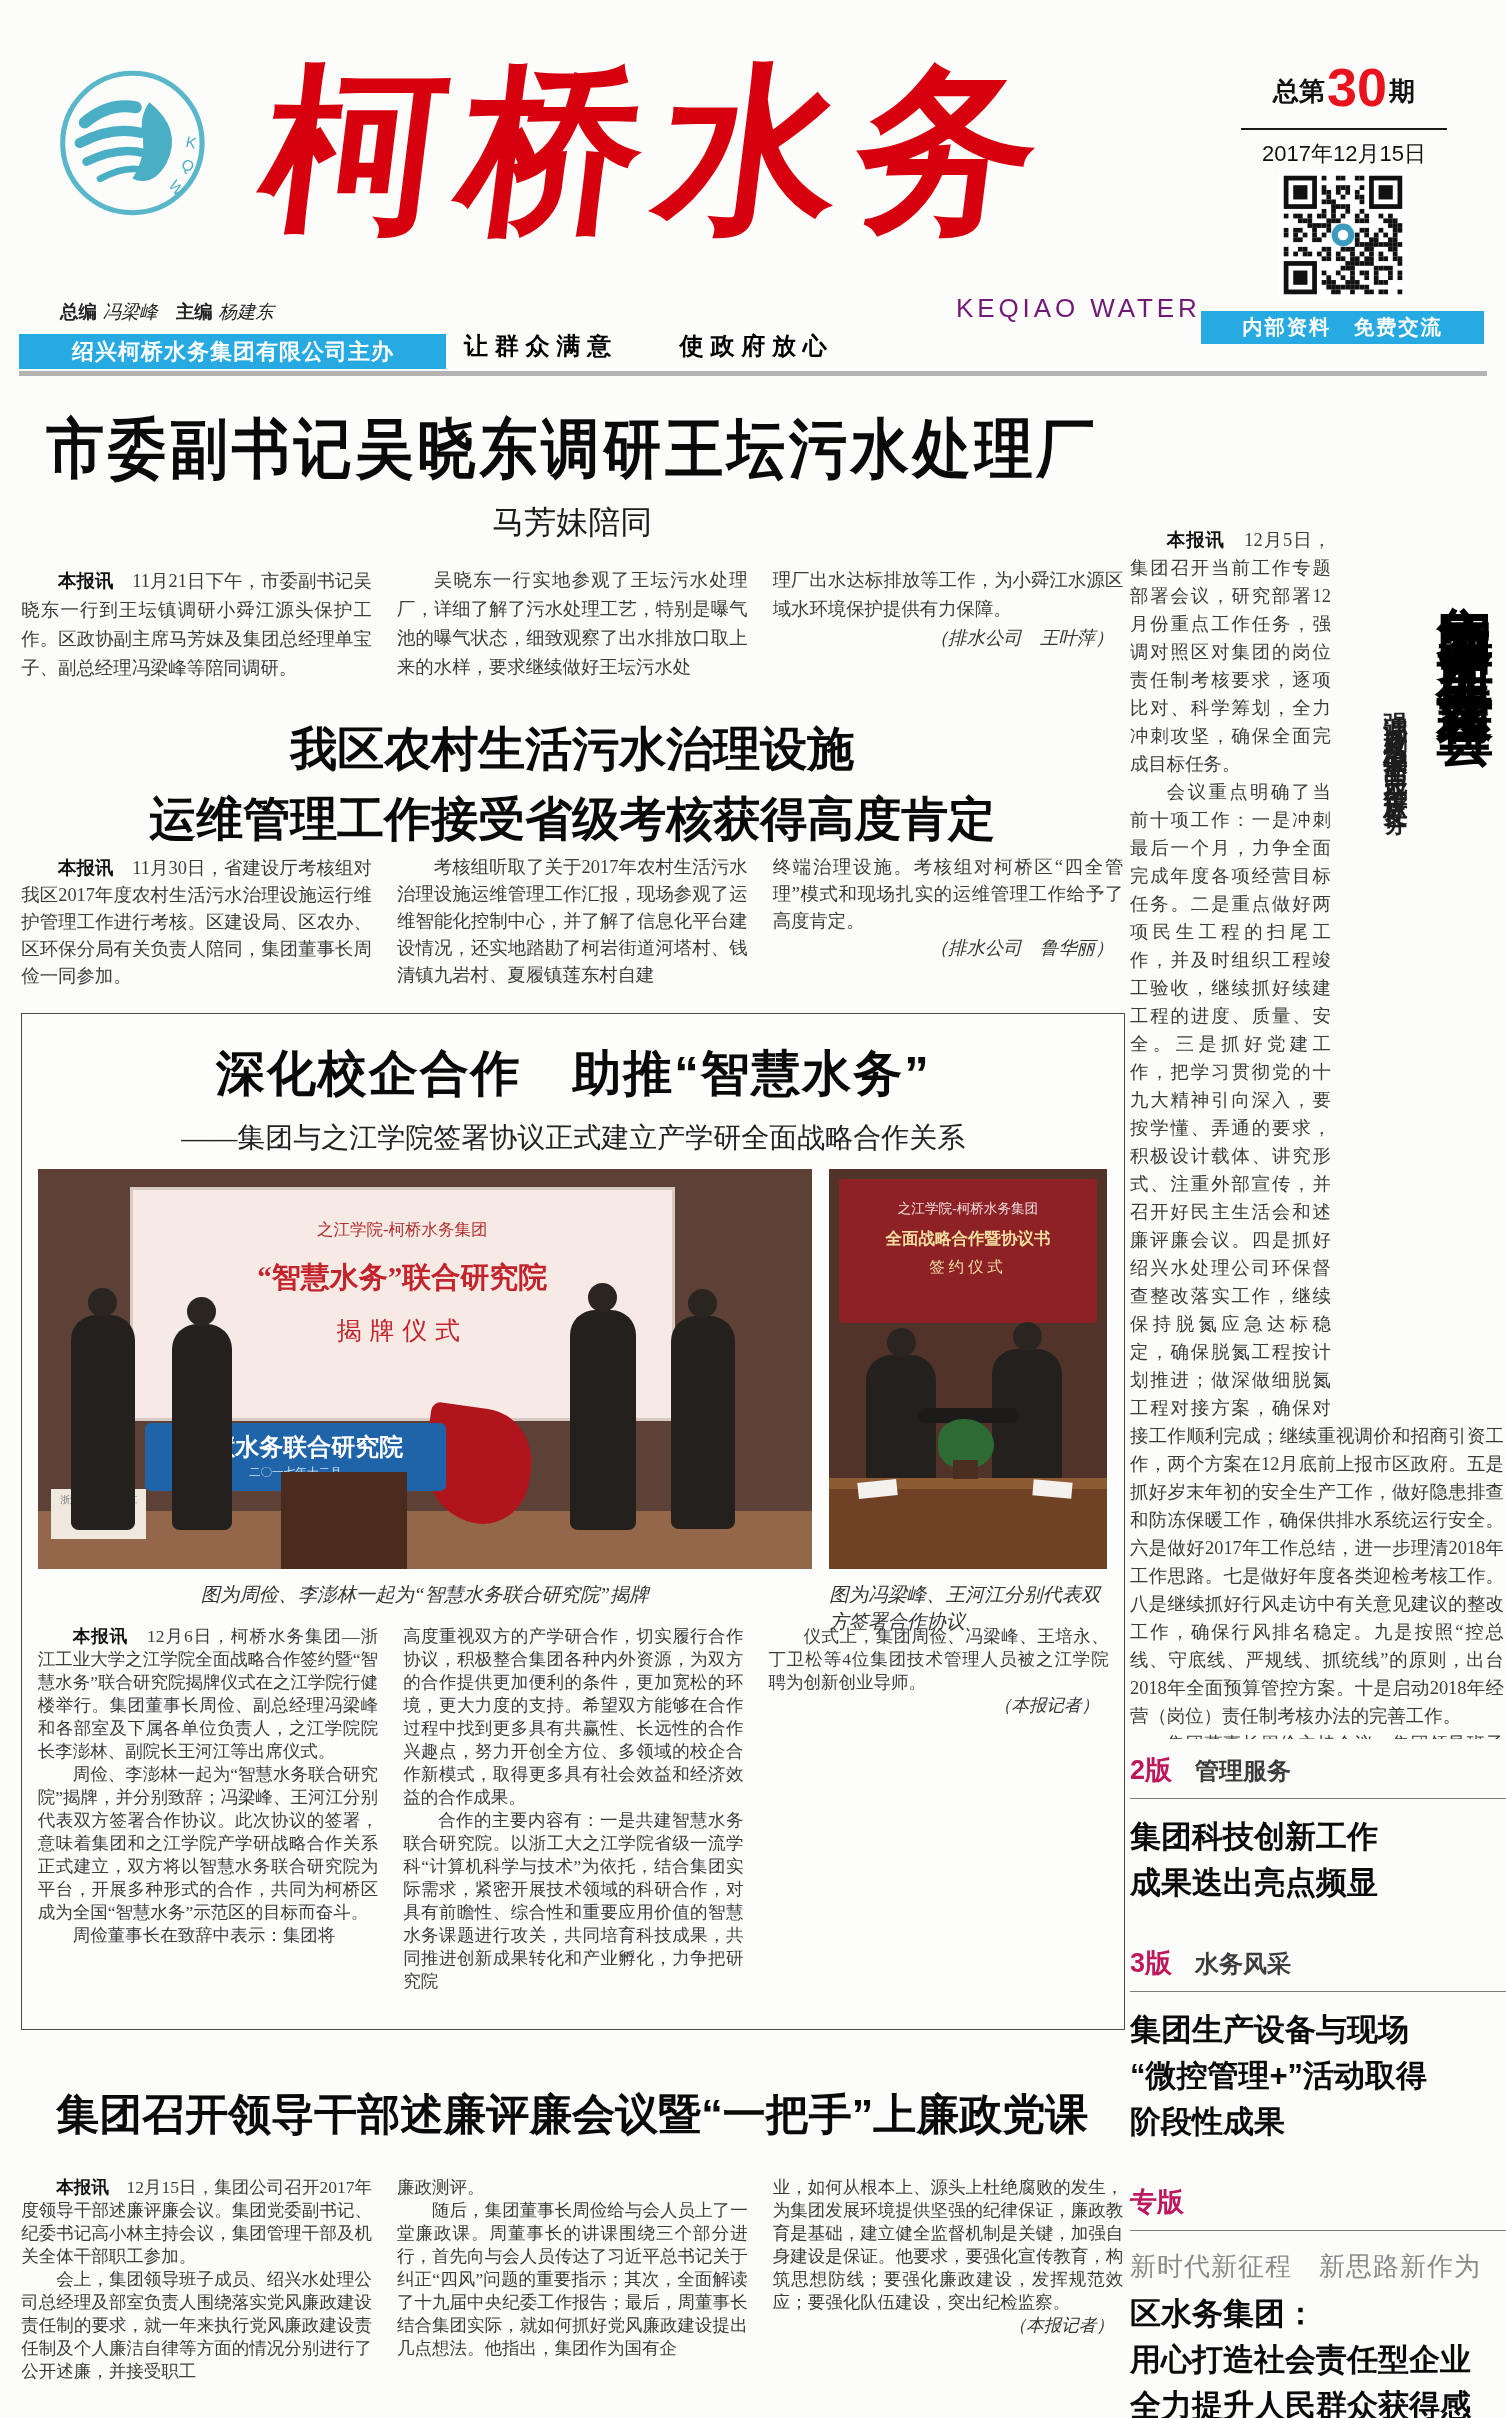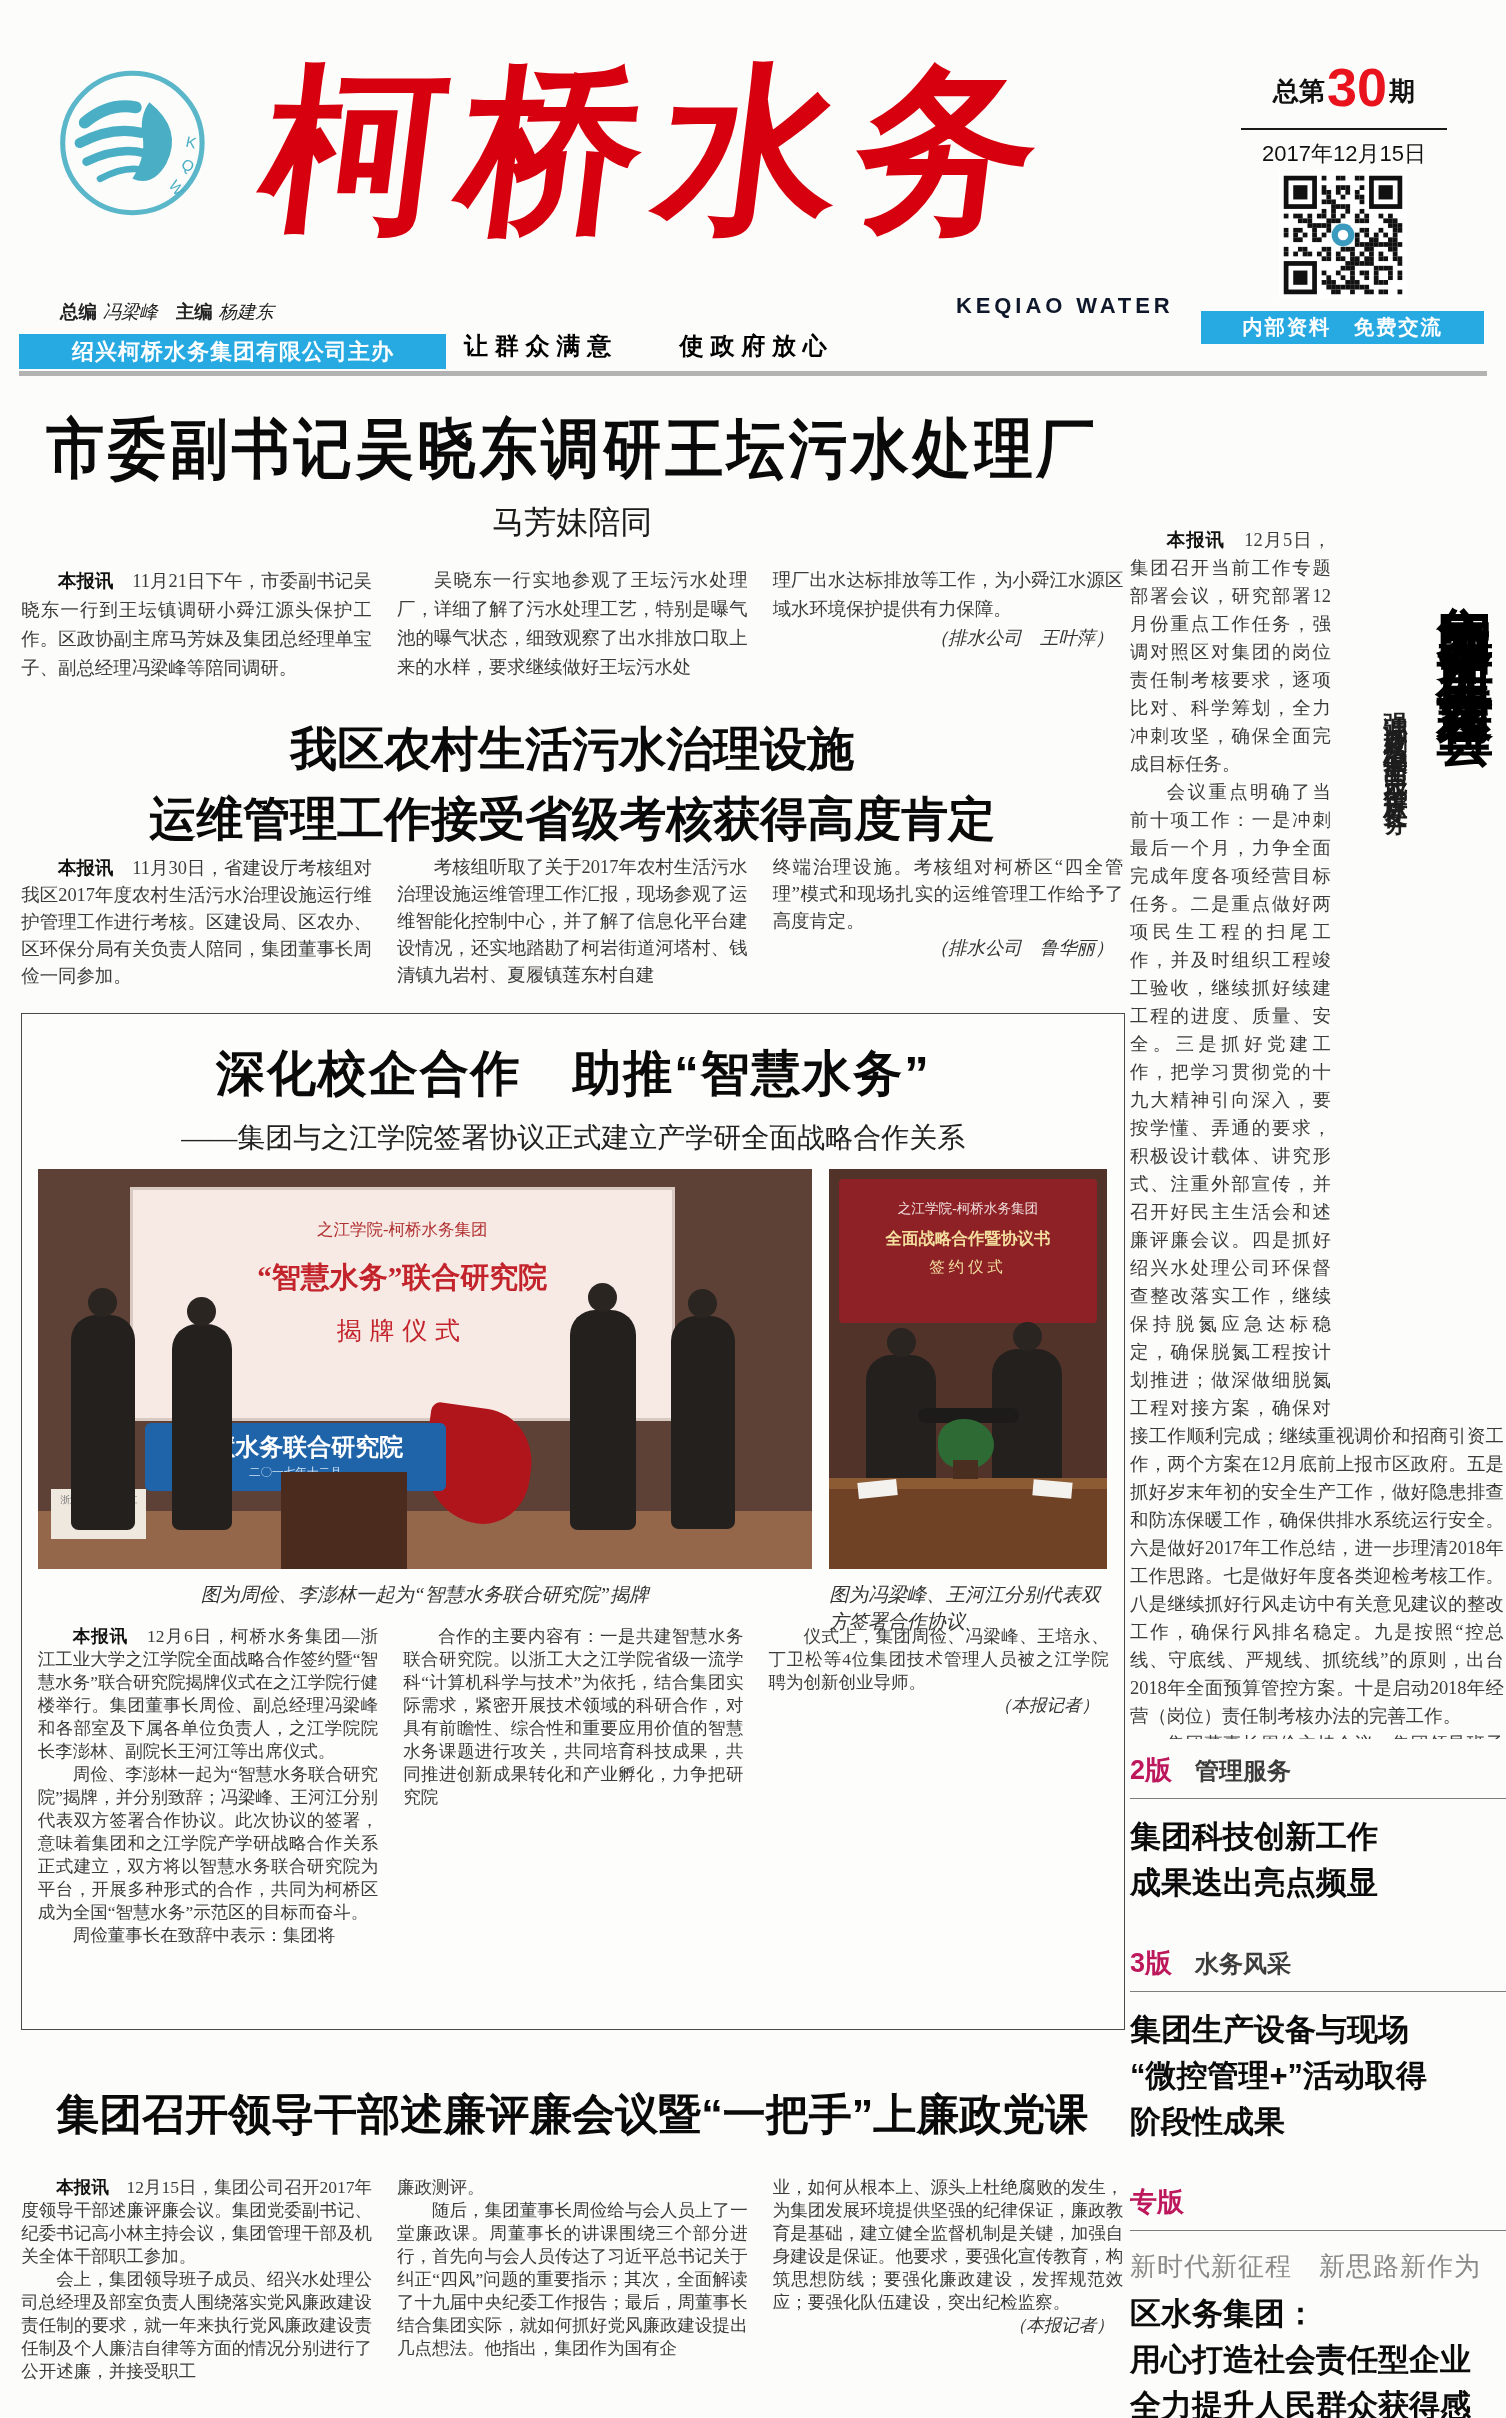--- a/index.html
+++ b/index.html
@@ -15,21 +15,21 @@
     transform:skewX(-7deg);font-family:"DejaVu Serif","Liberation Serif",serif;}
   .issue-box{left:1218px;top:56px;width:252px;text-align:center;color:#111;}
   .issue-line1{font-size:26px;font-weight:700;}
   .issue-no{font-size:54px;color:#e8131d;font-weight:900;vertical-align:-5.8px;padding:0 1.9px;}
   .issue-rule{width:206px;margin:9.7px auto 0;border-top:2.9px solid #1a1a1a;}
   .issue-date{font-size:22px;margin-top:9.7px;font-weight:500;}
   .qr{left:1279px;top:171px;width:128px;height:128px;background:#fff;}
   .editors{left:60px;top:299px;font-size:18.4px;color:#222;}
   .editors b{font-family:"Liberation Sans","DejaVu Sans",sans-serif;}
   .editors .nm{font-style:italic;padding:0 13.6px 0 5.8px;}
-  .en-title{left:956px;top:293px;font-size:22px;letter-spacing:3.9px;font-weight:700;color:#0f172a;}
+  .en-title{left:956px;top:293px;font-size:26px;letter-spacing:3.9px;font-weight:400;color:#701a75;}
   .badge{left:1201px;top:311px;width:283px;height:33px;background:#27aae1;color:#fff;
     font-size:20.4px;font-weight:700;text-align:center;line-height:33px;letter-spacing:1.9px;}
   .pubbar{left:19.4px;top:334px;width:427px;height:35px;background:#27aae1;color:#fff;
     font-size:22px;font-weight:700;text-align:center;line-height:35px;letter-spacing:1px;}
   .slogan{left:464px;top:330px;width:543px;font-size:24px;font-weight:900;color:#000;letter-spacing:6.8px;}
   .topline{left:19.4px;top:371px;width:1468px;height:4.9px;background:#b3b3b3;}
 
   
   .h1{left:21.3px;top:411px;width:1102px;text-align:center;font-size:58px;font-weight:900;color:#0a0a0a;
       letter-spacing:3.9px;transform:scaleY(1.12);}
@@ -434,20 +434,21 @@
     <div class="abs cap2">图为冯梁峰、王河江分别代表双方签署合作协议</div>
 
     <div class="abs art3 art">
       <div class="cols">
         <div class="col">
           <p class="ind"><b class="lead">本报讯</b><span>　12月6日，柯桥水务集团—浙江工业大学之江学院全面战略合作签约暨“智慧水务”联合研究院揭牌仪式在之江学院行健楼举行。集团董事长周俭、副总经理冯梁峰和各部室及下属各单位负责人，之江学院院长李澎林、副院长王河江等出席仪式。</span></p>
           <p class="ind">周俭、李澎林一起为“智慧水务联合研究院”揭牌，并分别致辞；冯梁峰、王河江分别代表双方签署合作协议。此次协议的签署，意味着集团和之江学院产学研战略合作关系正式建立，双方将以智慧水务联合研究院为平台，开展多种形式的合作，共同为柯桥区成为全国“智慧水务”示范区的目标而奋斗。</p>
           <p class="ind">周俭董事长在致辞中表示：集团将</p>
         </div>
         <div class="col">
+          <p>高度重视双方的产学研合作，切实履行合作协议，积极整合集团各种内外资源，为双方的合作提供更加便利的条件，更加宽松的环境，更大力度的支持。希望双方能够在合作过程中找到更多具有共赢性、长远性的合作兴趣点，努力开创全方位、多领域的校企合作新模式，取得更多具有社会效益和经济效益的合作成果。</p>
           <p class="ind">合作的主要内容有：一是共建智慧水务联合研究院。以浙工大之江学院省级一流学科“计算机科学与技术”为依托，结合集团实际需求，紧密开展技术领域的科研合作，对具有前瞻性、综合性和重要应用价值的智慧水务课题进行攻关，共同培育科技成果，共同推进创新成果转化和产业孵化，力争把研究院</p>
         </div>
         <div class="col">
           <p class="ind">仪式上，集团周俭、冯梁峰、王培永、丁卫松等4位集团技术管理人员被之江学院聘为创新创业导师。</p>
           <p class="byline">（本报记者）</p>
         </div>
       </div>
     </div>
   </div>
 

